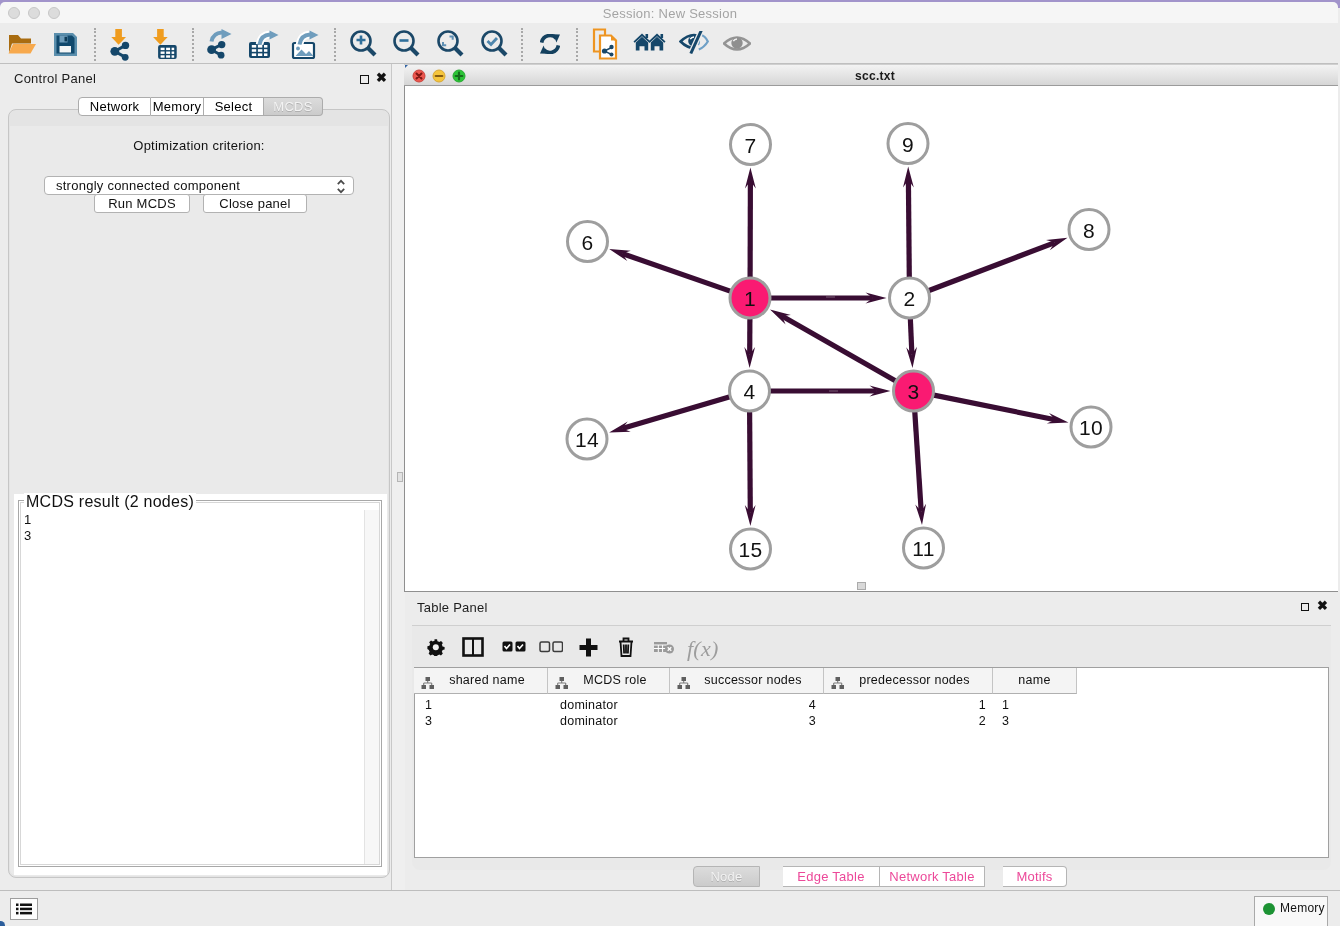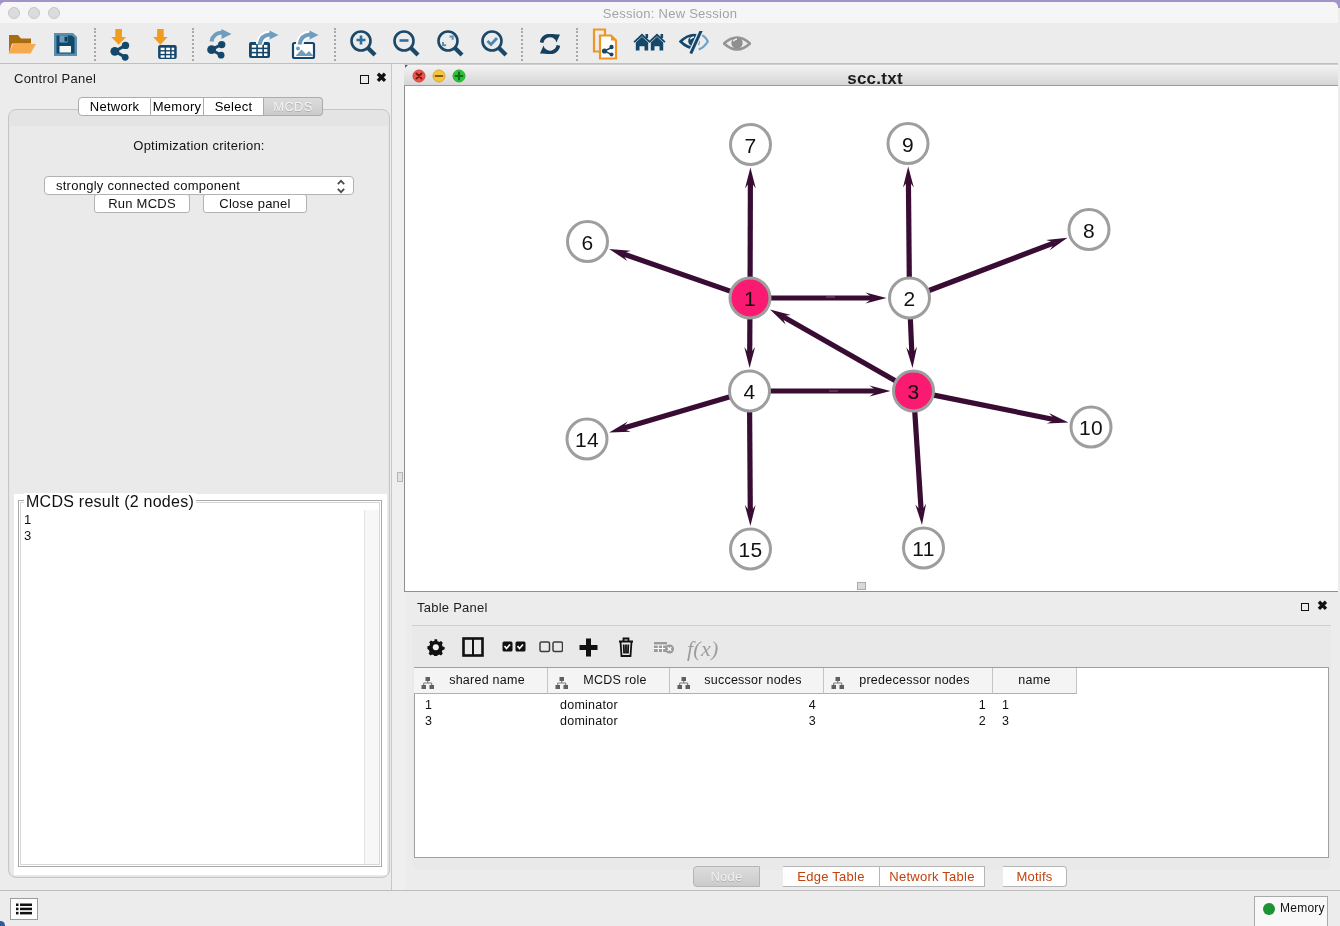--- a/index.html
+++ b/index.html
@@ -38,36 +38,36 @@
 #fs-legend{left:24px;top:493px;background:#fff;font-size:16px;color:#111;padding:0 2px;}
 #fs-inner{left:20px;top:502px;width:360px;height:363px;border:1px solid #d7d7d7;background:#fff;}
 #fs-text{left:24px;top:512px;font-size:13px;color:#111;line-height:15.5px;white-space:pre;}
 #fs-scroll{left:364px;top:510px;width:15px;height:354px;background:#f7f7f7;border-left:1px solid #e3e3e3;}
 
 #divider{left:391px;top:64px;width:14px;height:826px;background:#efefef;border-left:1px solid #c8c8c8;}
 #divgrip{left:397px;top:472px;width:6px;height:10px;background:#e2e2e2;border:1px solid #b5b5b5;}
 
 #netwin{left:404px;top:64px;width:934px;height:528px;border:1px solid #8f8f8f;border-right:none;background:#fff;}
 #nettitle{left:404px;top:64px;width:934px;height:22px;background:linear-gradient(#f3f3f3,#d6d6d6);border-bottom:1px solid #9b9b9b;border-top:1px solid #cfcfcf;}
-#netname{left:404px;top:69px;width:934px;text-align:center;font-size:17px;font-weight:bold;color:#1a1a1a;text-indent:8px;}
+#netname{left:404px;top:69px;width:934px;text-align:center;font-size:12px;font-weight:bold;color:#1a1a1a;text-indent:8px;}
 #netgrip{left:857px;top:582px;width:9px;height:8px;background:#d9d9d9;border:1px solid #ababab;}
 #corner{left:405px;top:65px;width:0;height:0;border-top:3px solid #3465a4;border-right:3px solid transparent;}
 
 #tp-title{left:417px;top:600px;font-size:13px;color:#1c1c1c;}
 #tp-max{left:1301px;top:603px;width:8px;height:8px;border:1.5px solid #111;}
 #tp-x{left:1317px;top:598px;font-size:13px;font-weight:bold;color:#111;}
 #tp-body{left:412px;top:625px;width:919px;height:245px;background:#e9e9e9;border-top:1px solid #cfcfcf;border-radius:0 0 8px 8px;}
 #tp-toolbar{left:414px;top:628px;width:915px;height:38px;}
 #tp-table{left:414px;top:667px;width:915px;height:191px;background:#fff;border:1px solid #a0a0a0;}
 .th{position:absolute;top:668px;height:26px;background:#f4f4f4;border-right:1px solid #c4c4c4;border-bottom:1px solid #b0b0b0;font-size:12.5px;color:#111;text-align:center;line-height:25px;}
 .pi{padding-left:13px;}
 .td{position:absolute;font-size:12.5px;color:#111;height:16px;line-height:16px;}
 .thicon{position:absolute;top:677px;}
 
-.btab{position:absolute;top:866px;height:21px;background:#fff;border:1px solid #b5b5b5;border-left:none;font-size:13px;color:#c2410c;text-align:center;line-height:20px;}
+.btab{position:absolute;top:866px;height:21px;background:#fff;border:1px solid #b5b5b5;border-left:none;font-size:13px;color:#ec4899;text-align:center;line-height:20px;}
 #btab-node{left:693px;width:67px;border-left:1px solid #b5b5b5;border-radius:4px 0 0 4px;background:linear-gradient(#dcdcdc,#cbcbcb);color:#f3f3f3;text-shadow:0 1px 0 #b0b0b0;}
 #btab-edge{left:783px;width:97px;}
 #btab-net{left:880px;width:105px;}
 #btab-motifs{left:1003px;width:64px;border-radius:0 4px 4px 0;}
 
 #statusbar{left:0;top:890px;width:1340px;height:36px;background:#ececec;border-top:1px solid #bdbdbd;}
 #listbtn{left:10px;top:898px;width:28px;height:22px;background:#fdfdfd;border:1px solid #9d9d9d;}
 #membtn{left:1254px;top:896px;width:74px;height:36px;background:#f8f8f8;border:1px solid #a9a9a9;font-size:12px;color:#111;padding-left:12px;}
 #membtn .dot{position:absolute;left:8px;top:6px;width:12px;height:12px;border-radius:50%;background:#1d9334;}
 #membtn .lab{position:absolute;left:25px;top:4px;}

